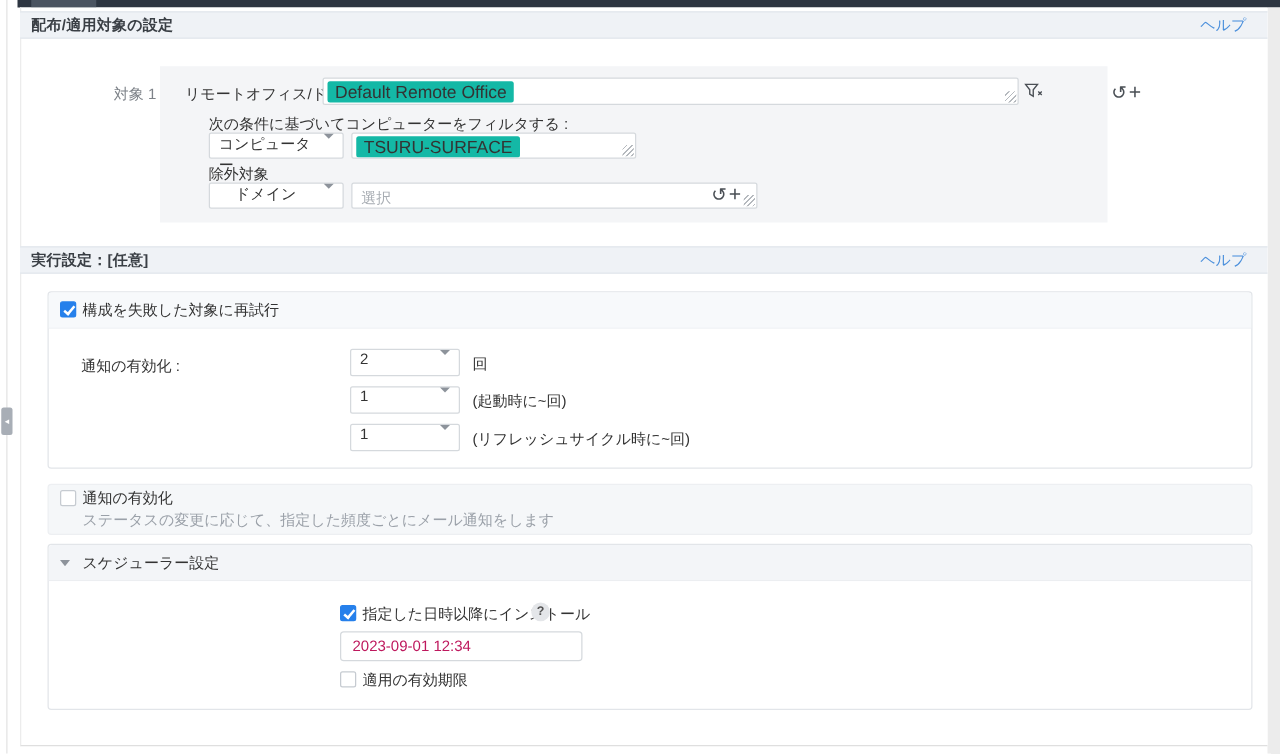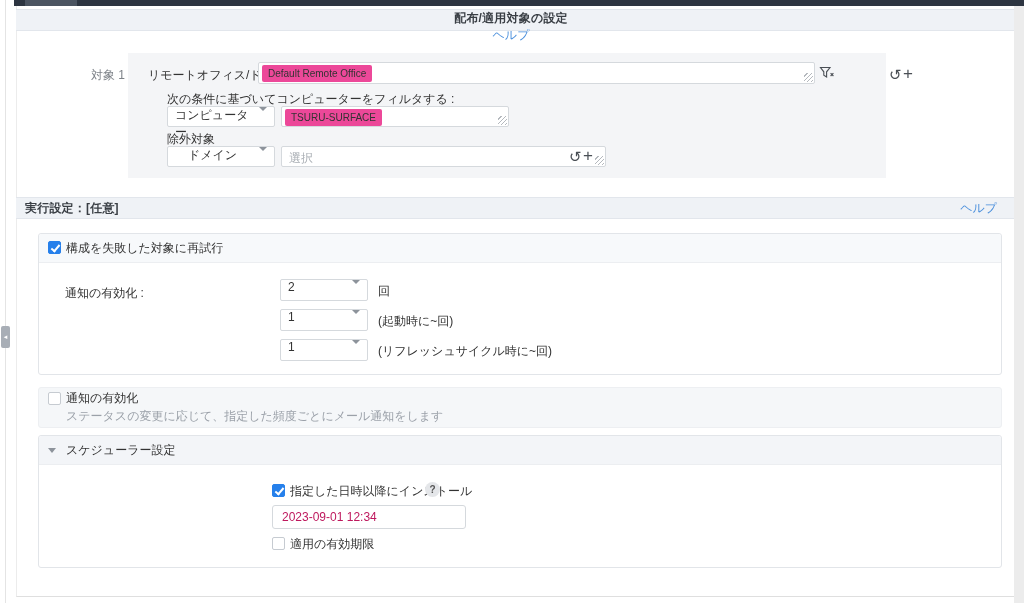--- a/index.html
+++ b/index.html
@@ -21,22 +21,22 @@
   .section-header{position:absolute;left:16px;width:998px;height:22px;background:#eff2f6;
     border-top:1px solid #e2e6ec;border-bottom:1px solid #e2e6ec;box-sizing:border-box;
     display:flex;align-items:center;justify-content:space-between;padding:0 17px 0 9px;}
   .section-title{color:#3a3f45;font-weight:600;letter-spacing:.2px;}
   .help-link{color:#4a8fdc;cursor:pointer;}
   
   .target-box{position:absolute;left:128px;top:53px;width:758px;height:125px;background:#f4f5f7;}
   .lbl{position:absolute;white-space:nowrap;color:#333;}
   .lbl-muted{color:#7d8288;}
   .input{position:absolute;background:#fff;border:1px solid #d5d9dd;border-radius:2px;box-sizing:border-box;overflow:hidden;}
-  .chip{display:inline-block;background:#ec4899;border-radius:2px;padding:2px 6px;margin:2px 0 0 3px;
-    font-size:10px;color:#333;line-height:13px;}
+  .chip{display:inline-block;background:#14b8a6;border-radius:2px;padding:2px 6px;margin:2px 0 0 3px;
+    font-size:14px;color:#333;line-height:13px;}
   .resize-corner{position:absolute;right:1px;bottom:1px;width:9px;height:9px;
     background:repeating-linear-gradient(135deg,transparent 0 2px,#b5b9be 2px 3px);}
   .placeholder{position:absolute;left:7px;top:3px;color:#a8adb3;}
   .dropdown{position:absolute;background:#fff;border:1px solid #d5d9dd;border-radius:2px;box-sizing:border-box;
     display:flex;align-items:flex-start;justify-content:space-between;padding:0 7px;cursor:pointer;}
   .caret{width:0;height:0;border-left:4px solid transparent;border-right:4px solid transparent;
     border-top:4px solid #8d939b;flex:0 0 auto;}
   .icon-btn{position:absolute;color:#4a4f55;cursor:pointer;line-height:1;}
   .icon-refresh{font-size:15px;}
   .icon-plus{font-size:17px;font-weight:400;}
@@ -64,21 +64,21 @@
 <body>
 
 <div class="left-divider"></div>
 <div class="splitter-handle">◂</div>
 <div class="topbar">
   <div class="topbar-tab"></div>
 </div>
 <div class="right-strip"></div>
 <div class="panel"></div>
 
-<div class="section-header" style="top:9px;flex-direction:column;">
+<div class="section-header" style="top:9px;">
   <span class="section-title">配布/適用対象の設定</span>
   <span class="help-link">ヘルプ</span>
 </div>
 
 <div class="target-box"></div>
 
 <div class="lbl lbl-muted" style="left:80px;top:67px;width:45px;text-align:right;">対象 1</div>
 
 <div class="lbl" style="left:148px;top:67px;">リモートオフィス/ドメイン</div>
 

